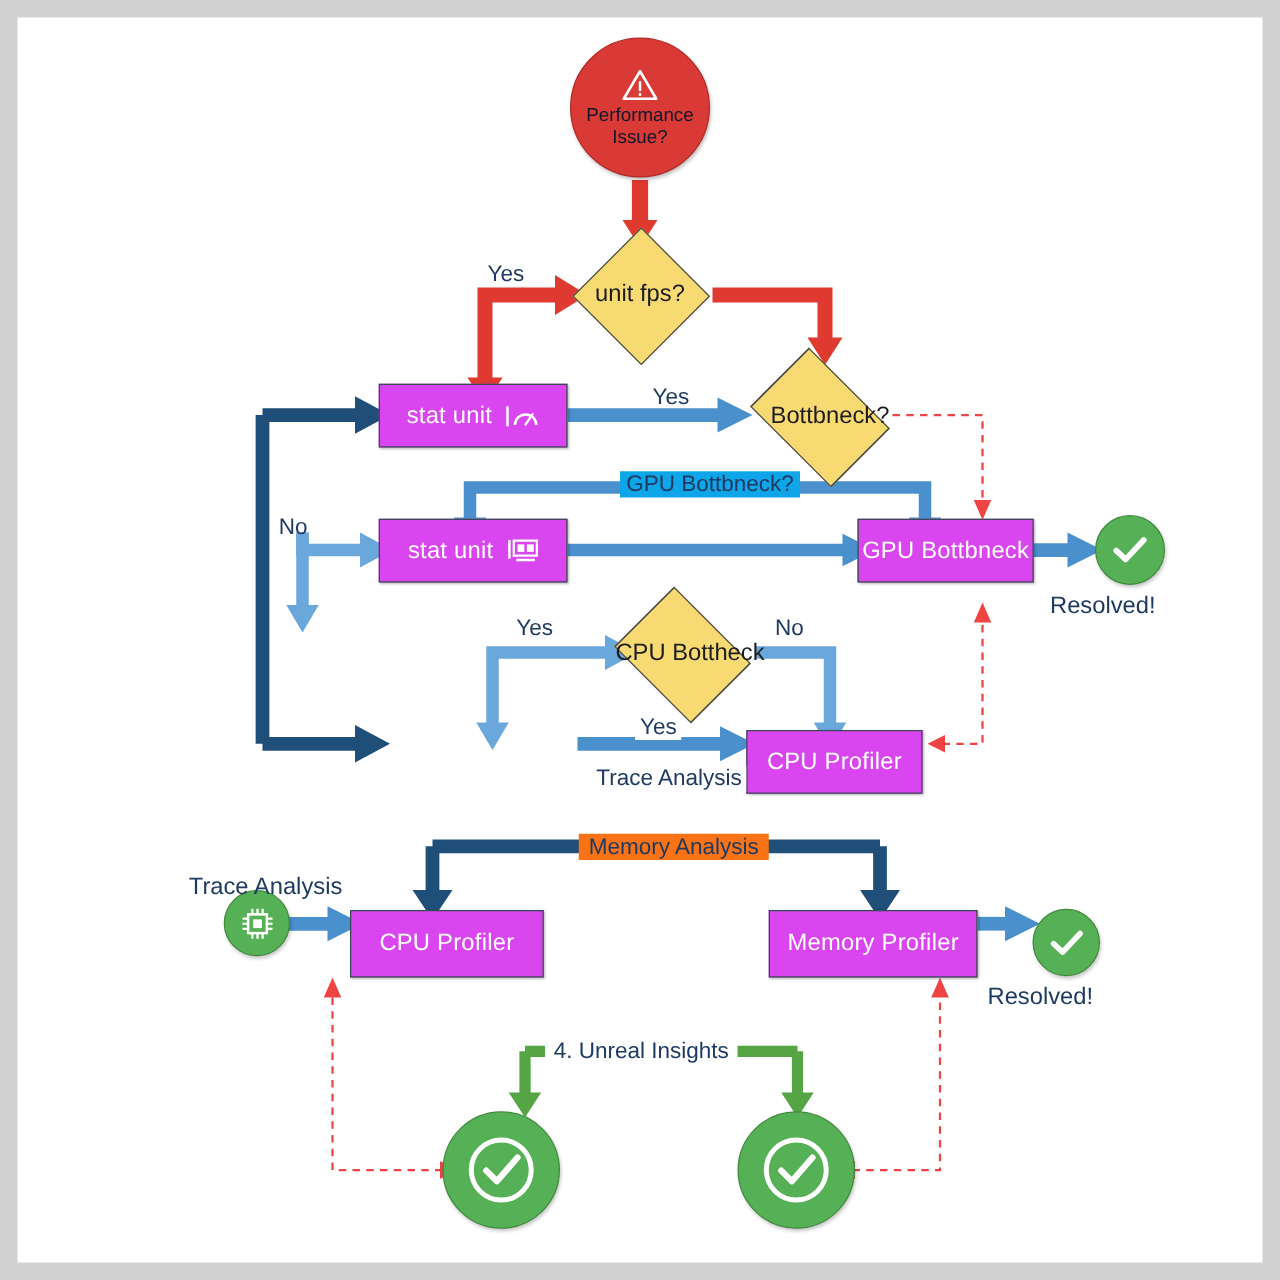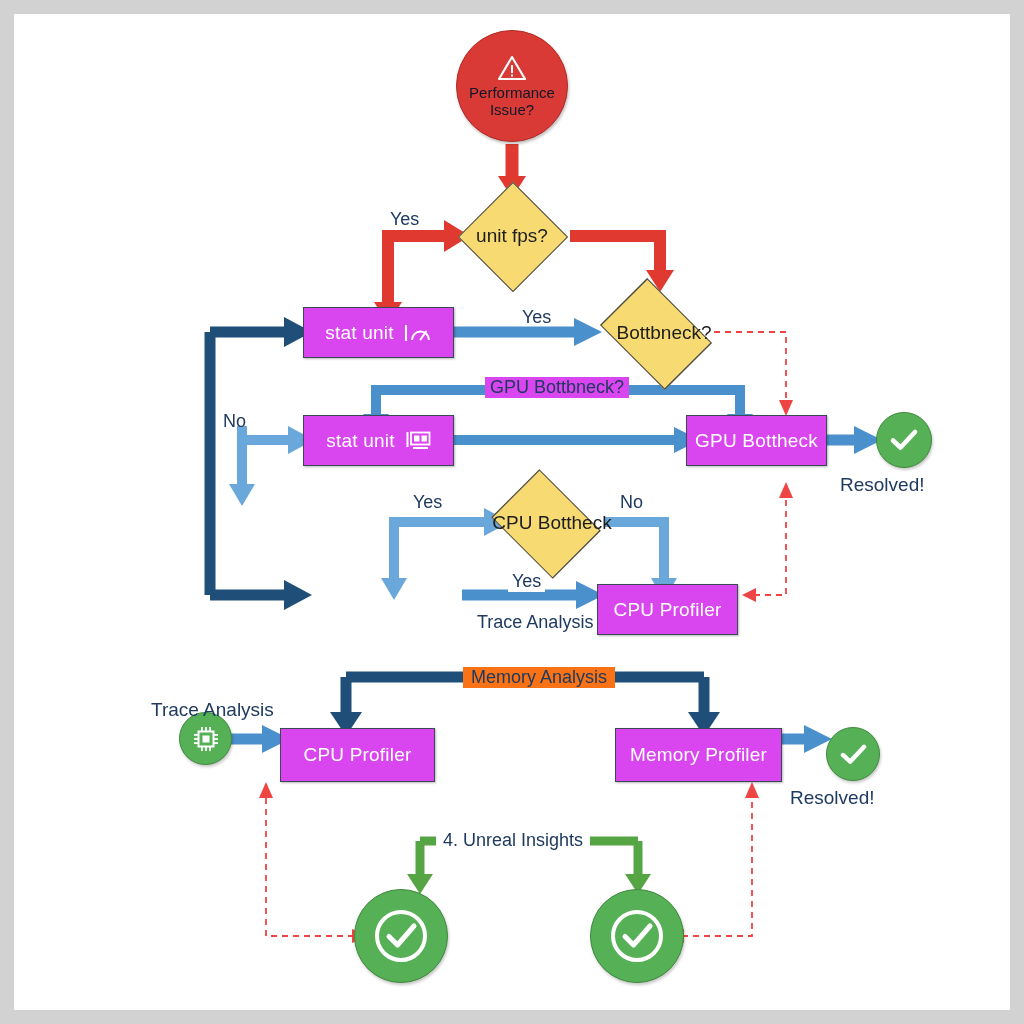--- a/index.html
+++ b/index.html
@@ -271,21 +271,21 @@
         <rect x="1.5" y="2" width="2" height="15" fill="#fff"></rect>
         <rect x="6" y="2.5" width="18.5" height="12" fill="none" stroke="#fff" stroke-width="1.8"></rect>
         <rect x="9" y="5.5" width="5.5" height="6" fill="#fff"></rect>
         <rect x="16.5" y="5.5" width="5.5" height="6" fill="#fff"></rect>
         <rect x="8" y="17" width="15" height="2" fill="#fff"></rect>
       </svg>
     </span>
   </div>
 
   <div class="node pbox" style="left:672px;top:401px;width:141px;height:51px;">
-    <span class="lbl">GPU Bottheck</span>
+    <span class="lbl">GPU Bottbneck</span>
   </div>
 
   <div class="node circ circ-green" style="left:862px;top:398px;width:56px;height:56px;">
     <span class="icon">
       <svg width="32" height="26" viewBox="0 0 32 26">
         <path d="M5 13.5 L12.5 20.5 L27 5" fill="none" stroke="#fff" stroke-width="4.6" stroke-linecap="round" stroke-linejoin="round"></path>
       </svg>
     </span>
   </div>
 
@@ -353,21 +353,21 @@
         <circle cx="31" cy="31" r="24" fill="none" stroke="#fff" stroke-width="4"></circle>
         <path d="M19 31.5 L27.5 40 L44 21" fill="none" stroke="#fff" stroke-width="5" stroke-linecap="round" stroke-linejoin="round"></path>
       </svg>
     </span>
   </div>
 
   <div class="edgelabel" style="left:376px;top:195px;">Yes</div>
 
   <div class="edgelabel" style="left:508px;top:293px;">Yes</div>
 
-  <div class="edgelabel" style="left:471px;top:363px;background:#d946ef;padding:0 5px;text-align:right;">GPU Bottbneck?</div>
+  <div class="edgelabel" style="left:482px;top:363px;background:#0ea5e9;padding:0 5px;text-align:right;">GPU Bottbneck?</div>
 
   <div class="edgelabel" style="left:209px;top:397px;">No</div>
 
   <div class="edgelabel" style="left:399px;top:478px;">Yes</div>
 
   <div class="edgelabel" style="left:606px;top:478px;">No</div>
 
   <div class="edgelabel" style="left:494px;top:557px;background:#fff;padding:0 4px;">Yes</div>
 
   <div class="edgelabel" style="left:459px;top:598px;background:#fff;padding:0 4px;">Trace Analysis</div>

